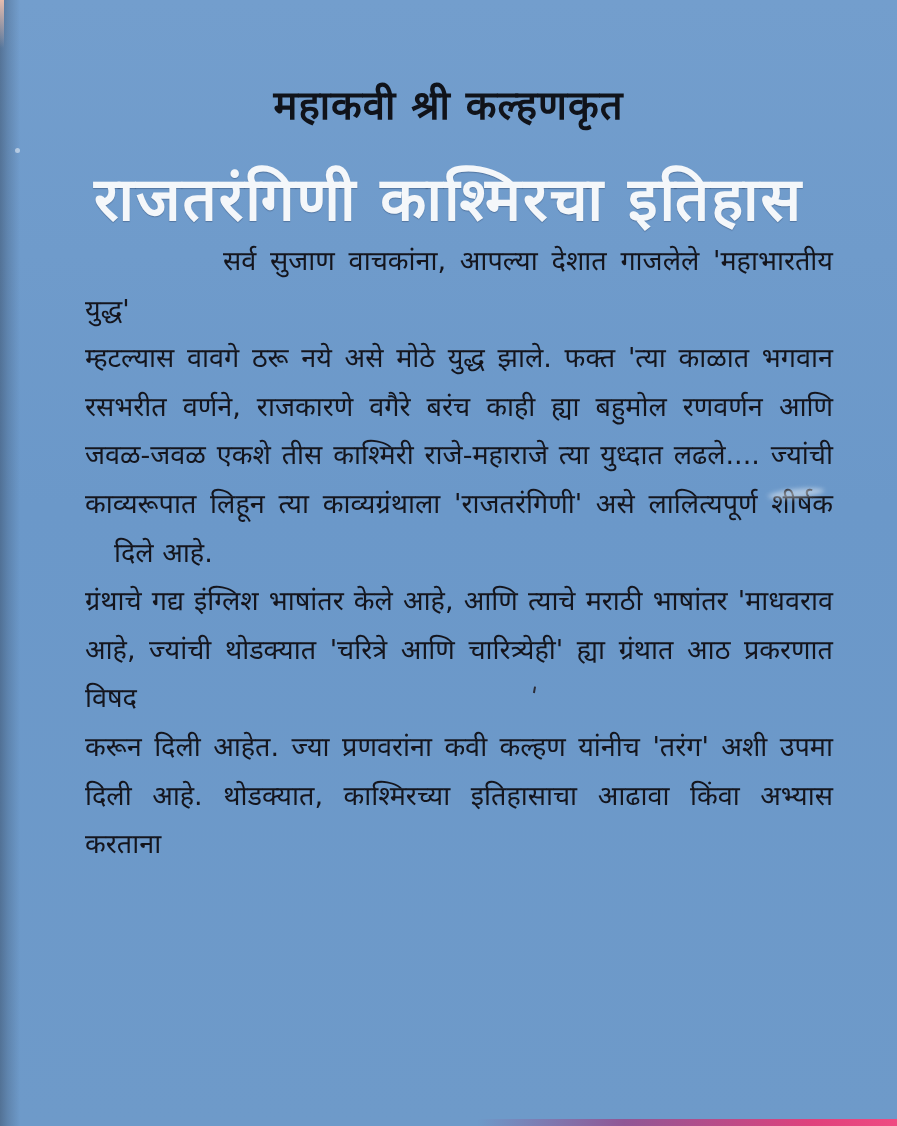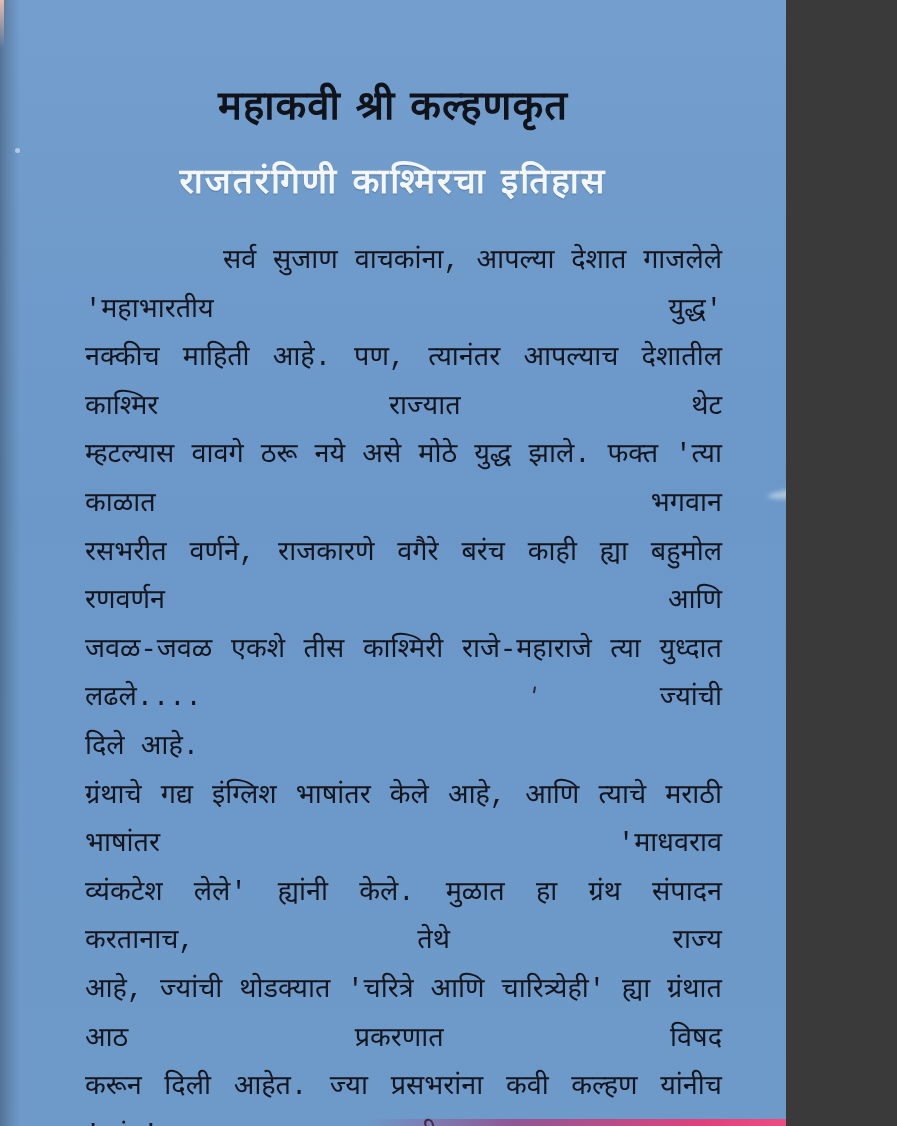--- a/index.html
+++ b/index.html
@@ -2,21 +2,21 @@
 <html style="--background: #6b98c9; --title-text: #10131a; --subtitle-text: #f4f7fa; --body-text: #14151d; --bottom-strip-pink: #e0417c; --left-edge-shadow: #2c3a4e;"><head>
 <meta charset="utf-8">
 <style>
   html, body {
     margin: 0;
     padding: 0;
     background: #3a3a3a;
   }
   .page {
     position: relative;
-    width: 786px;
+    width: 897px;
     height: 1126px;
     overflow: hidden;
     background: linear-gradient(180deg, #739ecd 0%, var(--background, #6b98c9) 45%, #6e9ac9 100%);
     font-family: "DejaVu Sans", "Liberation Sans", sans-serif;
   }
   
   .left-edge {
     position: absolute;
     left: 0; top: 0; bottom: 0;
     width: 20px;
@@ -53,42 +53,41 @@
     font-weight: bold;
     letter-spacing: 1px;
     color: var(--title-text, #10131a);
   }
   .subtitle {
     position: absolute;
     top: 156px; left: 0;
     width: 100%;
     margin: 0;
     text-align: center;
-    font-size: 35px;
+    font-size: 60px;
     font-weight: bold;
     letter-spacing: 2px;
     color: var(--subtitle-text, #f4f7fa);
     text-shadow: 0 1px 1px rgba(28, 48, 84, 0.35);
   }
   .body-text {
     position: absolute;
     top: 237px;
     left: 85px;
     right: 64px;
     color: var(--body-text, #14151d);
     font-size: 27px;
   }
   .line {
     line-height: 48.6px;
     text-align: justify;
     text-align-last: justify;
-    font-family: Liberation Mono, monospace;
   }
   .line.indent { text-indent: 138px; }
-  .line.para-end { text-align-last: left; }
+  .line.para-end { text-align-last: left; margin-left: 29px; }
   
   .stray-mark {
     position: absolute;
     left: 530px; top: 682px;
     font-size: 24px;
     color: #2a2c38;
     transform: rotate(10deg);
   }
   .smudge {
     position: absolute;
@@ -114,29 +113,28 @@
   <div class="left-edge"></div>
   <div class="corner-sliver"></div>
   <div class="speck"></div>
 
   <h1 class="title">महाकवी श्री कल्हणकृत</h1>
 
   <h2 class="subtitle">राजतरंगिणी काश्मिरचा इतिहास</h2>
 
   <div class="body-text">
       <div class="line indent">सर्व सुजाण वाचकांना, आपल्या देशात गाजलेले 'महाभारतीय युद्ध'</div>
-      <div class="line">नक्कीच माहिती आहे.  पण, त्यानंतर आपल्याच देशातील काश्मिर राज्यात थेट</div>
       <div class="line">म्हटल्यास वावगे ठरू नये असे मोठे युद्ध झाले.  फक्त 'त्या काळात भगवान</div>
       <div class="line">रसभरीत वर्णने, राजकारणे वगैरे बरंच काही ह्या बहुमोल रणवर्णन आणि</div>
       <div class="line">जवळ-जवळ एकशे तीस काश्मिरी राजे-महाराजे त्या युध्दात लढले.... ज्यांची</div>
+      <div class="line">काव्यरूपात लिहून त्या काव्यग्रंथाला 'राजतरंगिणी' असे लालित्यपूर्ण शीर्षक</div>
       <div class="line para-end">दिले आहे.</div>
       <div class="line">ग्रंथाचे गद्य इंग्लिश भाषांतर केले आहे,  आणि त्याचे मराठी भाषांतर 'माधवराव</div>
-      <div class="line">व्यंकटेश लेले' ह्यांनी केले. मुळात हा ग्रंथ संपादन करतानाच, तेथे राज्य</div>
       <div class="line">आहे, ज्यांची थोडक्यात 'चरित्रे आणि चारित्र्येही' ह्या ग्रंथात आठ प्रकरणात विषद</div>
-      <div class="line">करून दिली आहेत. ज्या प्रसभरांना कवी कल्हण यांनीच 'तरंग' अशी उपमा</div>
+      <div class="line">करून दिली आहेत. ज्या प्रणवरांना कवी कल्हण यांनीच 'तरंग' अशी उपमा</div>
       <div class="line">दिली आहे. थोडक्यात, काश्मिरच्या इतिहासाचा आढावा किंवा अभ्यास करताना</div>
     </div>
 
   <span class="stray-mark">'</span>
   <div class="smudge"></div>
 
   <div class="bottom-strip"></div>
 </div>
 
 </body></html>

